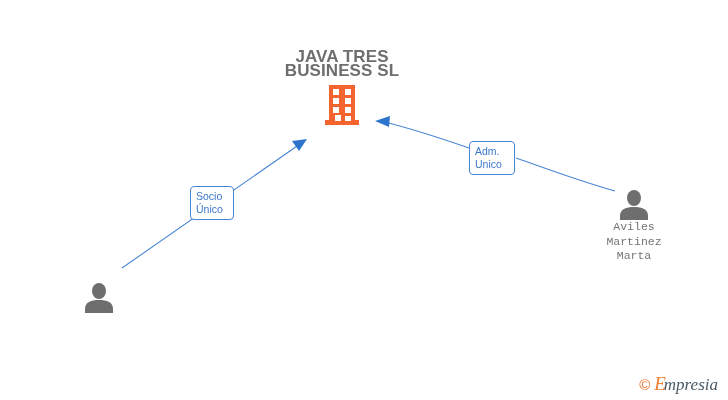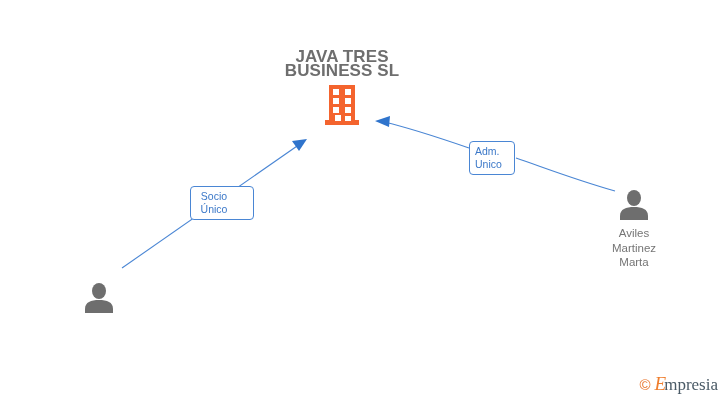--- a/index.html
+++ b/index.html
@@ -56,22 +56,21 @@
     width: 120px;
     text-align: center;
   }
   .person-icon {
     display: block;
     margin: 0 auto;
     width: 32px;
     height: 30px;
   }
   .person-name {
-    margin-top: 6px;
-    font-family: Liberation Sans, sans-serif;
+    font-family: Liberation Mono, monospace;
     font-size: 11.5px;
     line-height: 14.5px;
     color: #757575;
     white-space: pre-line;
   }
   #person-left  { left: 39px;  top: 283px; }
   #person-right { left: 574px; top: 190px; }
 
   
   .edge-label {
@@ -81,21 +80,21 @@
     border-radius: 4px;
     background: #ffffff;
     color: #3b78c8;
     font-family: "Liberation Sans", sans-serif;
     font-size: 10.5px;
     line-height: 13px;
     text-align: center;
     padding: 3px 21px 3px 5px;
     white-space: pre-line;
   }
-  #label-socio { left: 190px; top: 186px; width: 64px; }
+  #label-socio { left: 190px; top: 186px; width: 44px; }
   #label-adm   { left: 469px; top: 141px; width: 46px; }
 
   
   .watermark {
     position: absolute;
     right: 10px;
     bottom: 6px;
     display: flex;
     align-items: center;
     gap: 4px;
@@ -108,20 +107,21 @@
   }
   .wm-e {
     font-family: "Liberation Serif", serif;
     font-style: italic;
     font-size: 19px;
     color: #ef7e2e;
     line-height: 1;
   }
   .wm-rest {
     font-family: "Liberation Serif", serif;
+    font-style: italic;
     font-size: 17px;
     color: #4a5a66;
     line-height: 1;
     margin-left: -2px;
   }
 </style>
 </head>
 <body>
 
 <div id="canvas">

